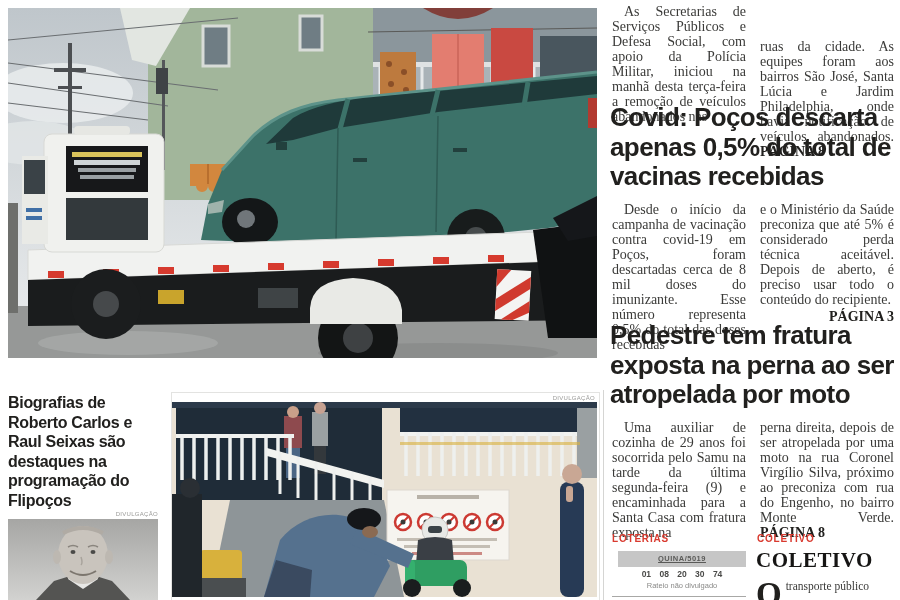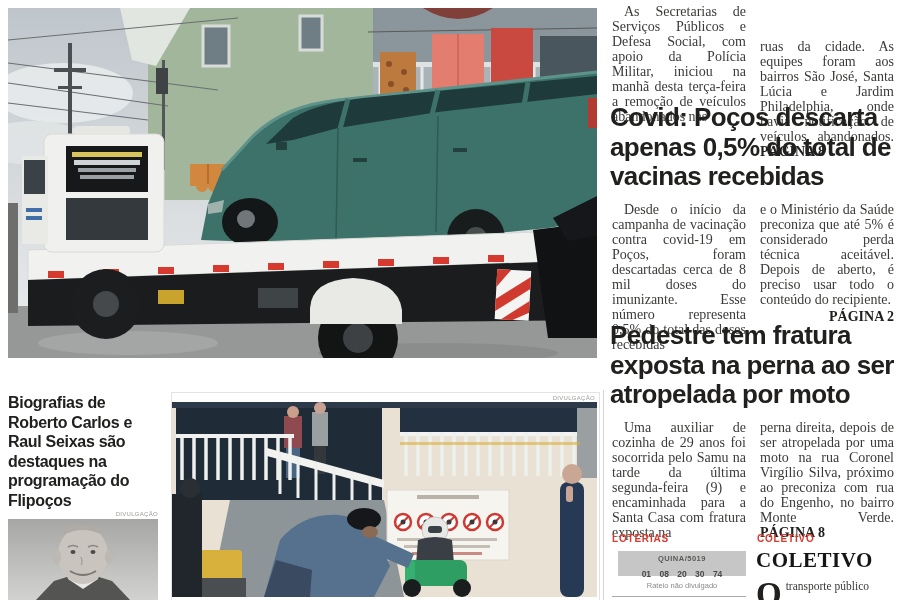--- a/index.html
+++ b/index.html
@@ -152,21 +152,21 @@
   <div class="abs serif-body indent" style="left:612px;top:4px;width:134px;">As Secretarias de Serviços Públicos e Defesa Social, com apoio da Polícia Militar, iniciou na manhã desta terça-feira a remoção de veículos abandonados nas</div>
   <div class="abs serif-body" style="left:760px;top:4px;width:134px;margin-top:35px;">
     <span>ruas da cidade. As equipes foram aos bairros São José, Santa Lúcia e Jardim Philadelphia, onde havia notificação de veículos abandonados.</span>
     <b>PÁGINA 8</b>
   </div>
 
   <h1 class="abs headline hl-big" style="left:610px;top:103px;width:290px;margin:0;">Covid: Poços descarta apenas 0,5% do total de vacinas recebidas</h1>
   <div class="abs serif-body indent" style="left:612px;top:202px;width:134px;">Desde o início da campanha de vacinação contra covid-19 em Poços, foram descartadas cerca de 8 mil doses do imunizante. Esse número representa 0,5% do total das doses recebidas</div>
   <div class="abs serif-body" style="left:760px;top:202px;width:134px;">
     <span>e o Ministério da Saúde preconiza que até 5% é considerado perda técnica aceitável. Depois de aberto, é preciso usar todo o conteúdo do recipiente.</span>
-    <b class="ref-right">PÁGINA 2</b>
+    <b class="ref-right">PÁGINA 3</b>
   </div>
 
   <h1 class="abs headline hl-big" style="left:610px;top:321px;width:290px;margin:0;">Pedestre tem fratura exposta na perna ao ser atropelada por moto</h1>
   <div class="abs serif-body indent" style="left:612px;top:420px;width:134px;">Uma auxiliar de cozinha de 29 anos foi socorrida pelo Samu na tarde da última segunda-feira (9) e encaminhada para a Santa Casa com fratura exposta na</div>
   <div class="abs serif-body" style="left:760px;top:420px;width:134px;">
     <span>perna direita, depois de ser atropelada por uma moto na rua Coronel Virgílio Silva, próximo ao preconiza com rua do Engenho, no bairro Monte Verde.</span>
     <b>PÁGINA 8</b>
   </div>
 
   <h2 class="abs headline hl-small" style="left:8px;top:393px;width:156px;margin:0;">Biografias de Roberto Carlos e Raul Seixas são destaques na programação do Flipoços</h2>
@@ -261,21 +261,21 @@
 
       <rect x="388" y="80" width="24" height="115" rx="8" fill="#273a55"></rect>
       <circle cx="400" cy="72" r="10" fill="#c9a794"></circle>
       <rect x="394" y="84" width="7" height="16" rx="3" fill="#c9a794"></rect>
     </svg>
   </div>
 
   <div class="abs vrule" style="left:603px;top:390px;height:210px;"></div>
 
   <div class="abs section-label" style="left:612px;top:533px;">LOTERIAS</div>
-  <div class="abs lot-bar" style="left:618px;top:551px;width:128px;height:25px;">QUINA/5019</div>
+  <div class="abs lot-bar" style="left:618px;top:551px;width:128px;height:16px;text-decoration:underline;">QUINA/5019</div>
   <div class="abs lot-nums" style="left:618px;top:569px;width:128px;">01 08 20 30 74</div>
   <div class="abs lot-note" style="left:618px;top:581px;width:128px;">Rateio não divulgado</div>
   <div class="abs hrule" style="left:612px;top:596px;width:134px;"></div>
 
   <div class="abs section-label" style="left:757px;top:533px;">COLETIVO</div>
   <div class="abs ed-title" style="left:756px;top:548px;">COLETIVO</div>
   <div class="abs ed-lead" style="left:756px;top:579px;width:138px;height:21px;overflow:hidden;">
     <span class="dropcap">O</span>
     <span>transporte público</span>
   </div>

